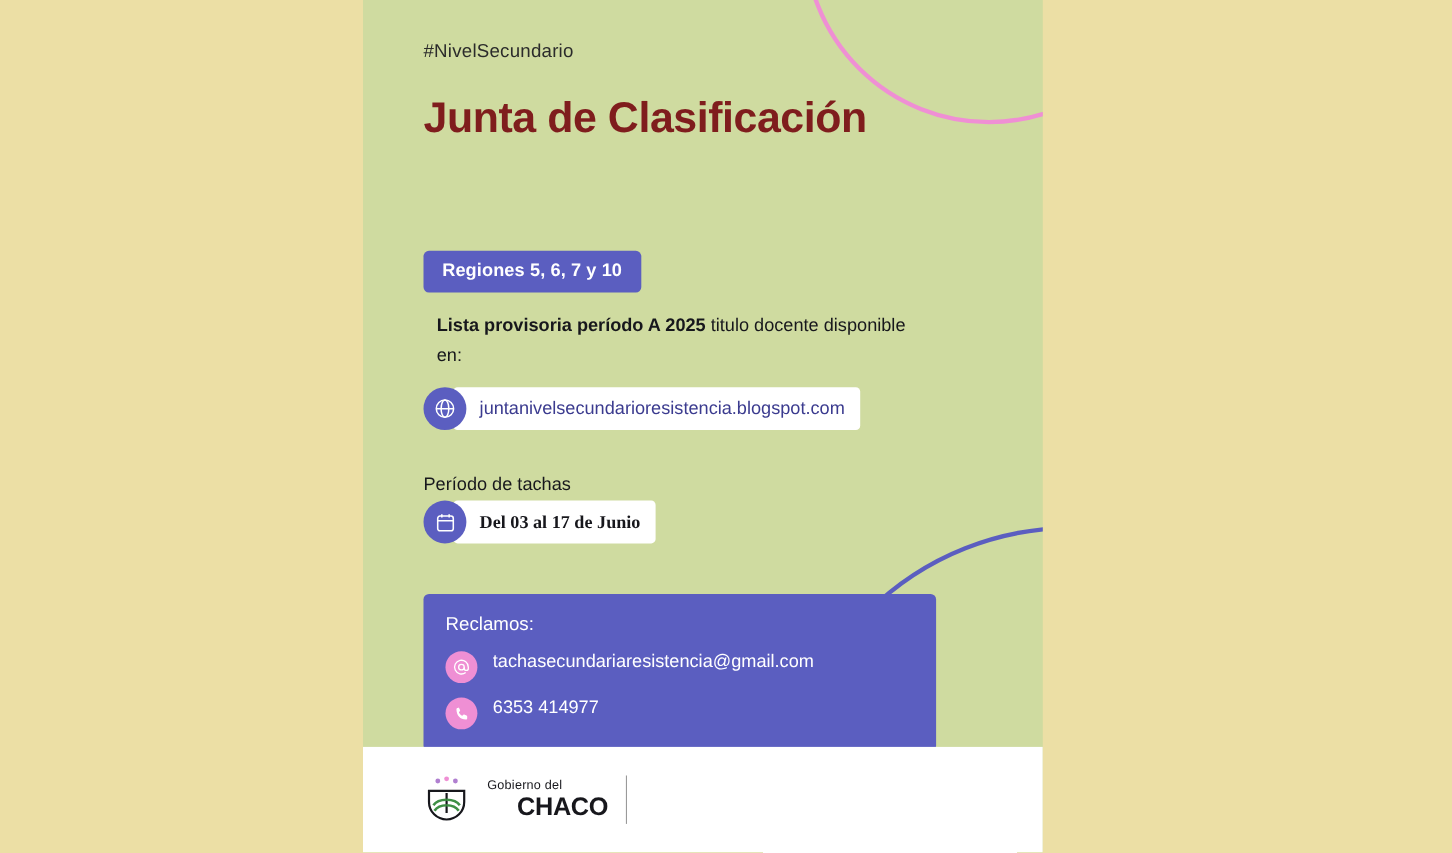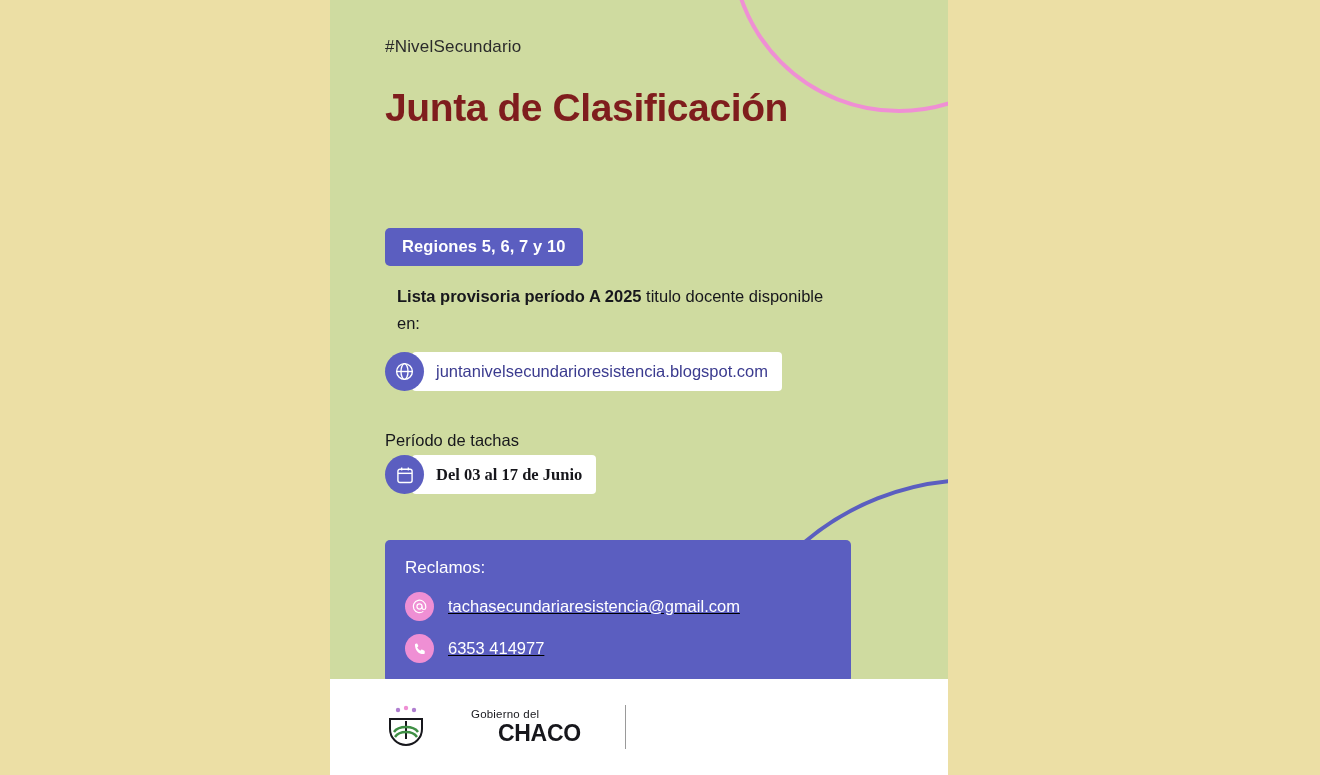--- a/index.html
+++ b/index.html
@@ -155,23 +155,21 @@
     box-sizing: border-box;
     margin-top: 20px;
   }
   .reclamos-title {
     color: #fff;
     font-size: 17px;
     margin-bottom: 14px;
   }
   .contact-row {
     display: flex;
-    align-items: center;
     margin-bottom: 13px;
-    text-decoration: underline;
   }
   .contact-row:last-child { margin-bottom: 0; }
   .contact-icon {
     width: 29px;
     height: 29px;
     border-radius: 50%;
     background: #ef8fd4;
     color: #fff;
     display: flex;
     align-items: center;
@@ -194,21 +192,20 @@
     height: 96px;
     background: #ffffff;
     overflow: hidden;
   }
   .footer-inner {
     position: absolute;
     left: 50px;
     top: 22px;
     display: flex;
     align-items: center;
-    gap: 28px;
   }
   .chaco-logo {
     width: 52px;
     height: 52px;
     position: relative;
     margin-right: 11px;
     flex: 0 0 auto;
   }
   .chaco-text { line-height: 1; }
   .gob-small {

